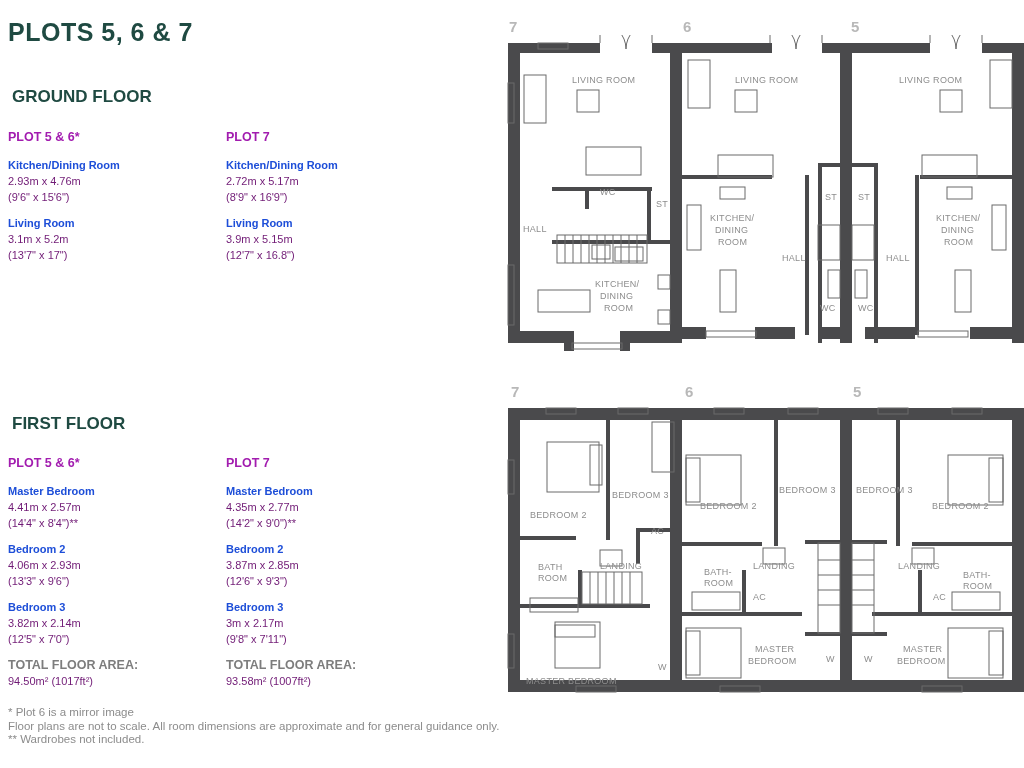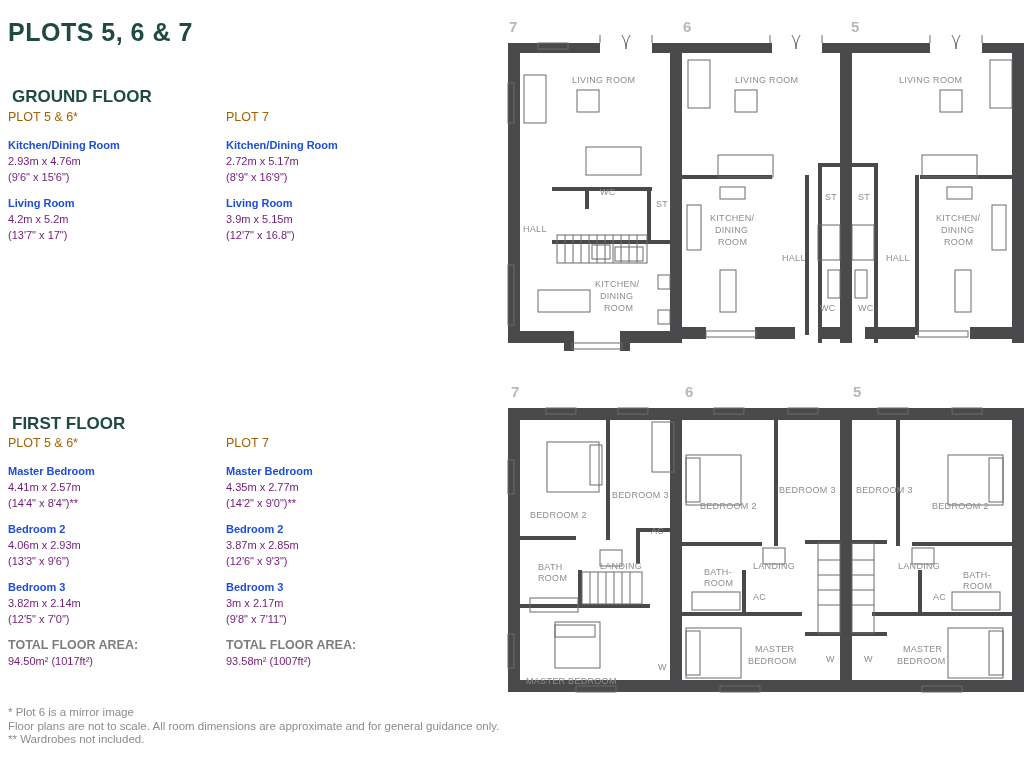--- a/index.html
+++ b/index.html
@@ -8,21 +8,21 @@
     font-family:"Liberation Sans", "DejaVu Sans", sans-serif; color:#7a7a7a;
   }
   .title {
     position:absolute; left:8px; top:18px; font-size:25px; font-weight:700;
     letter-spacing:0.5px; color:#1f4a42; margin:0;
   }
   .floor-heading {
     position:absolute; left:8px; font-size:17px; font-weight:700; color:#1f4a42; margin:4px;
   }
   .col { position:absolute; width:210px; }
-  .plot-label { font-size:12.5px; font-weight:400; color:#a16207; margin-bottom:13px; height:14px; }
+  .plot-label { font-size:12.5px; font-weight:700; color:#a21caf; margin-bottom:13px; height:14px;margin-top:20px; }
   .room { margin-bottom:10px; }
   .room-name { font-size:11px; font-weight:700; color:#1d4ed8; line-height:16px; }
   .room-dim { font-size:11px; color:#701a75; line-height:16px; }
   .total-label { font-size:12.5px; font-weight:700; color:#7d7d7d; line-height:16px; }
   .footnotes { position:absolute; left:8px; top:706px; font-size:11.5px; color:#8c8c8c; line-height:13.5px; }
   .plan { position:absolute; }
   .plan svg { display:block; }
   .plot-num { position:absolute; font-size:15px; font-weight:700; color:#b8b8b8; }
   svg text { font-family:"Liberation Sans", sans-serif; font-size:9px; fill:#8d8d8d; letter-spacing:0.3px; }
 </style>
@@ -35,21 +35,21 @@
 
 <div class="col" style="left:8px; top:110px;">
   <div class="plot-label">PLOT 5 &amp; 6*</div>
   <div class="room">
     <div class="room-name">Kitchen/Dining Room</div>
     <div class="room-dim">2.93m x 4.76m</div>
     <div class="room-dim">(9'6" x 15'6")</div>
   </div>
   <div class="room">
     <div class="room-name">Living Room</div>
-    <div class="room-dim">4.2m x 5.2m</div>
+    <div class="room-dim">3.1m x 5.2m</div>
     <div class="room-dim">(13'7" x 17")</div>
   </div>
 </div>
 
 <div class="col" style="left:226px; top:110px;">
   <div class="plot-label">PLOT 7</div>
   <div class="room">
     <div class="room-name">Kitchen/Dining Room</div>
     <div class="room-dim">2.72m x 5.17m</div>
     <div class="room-dim">(8'9" x 16'9")</div>

